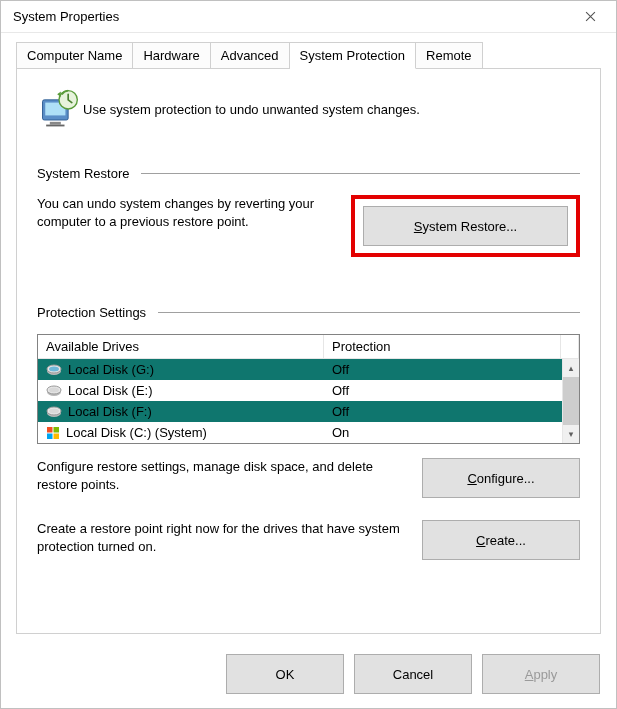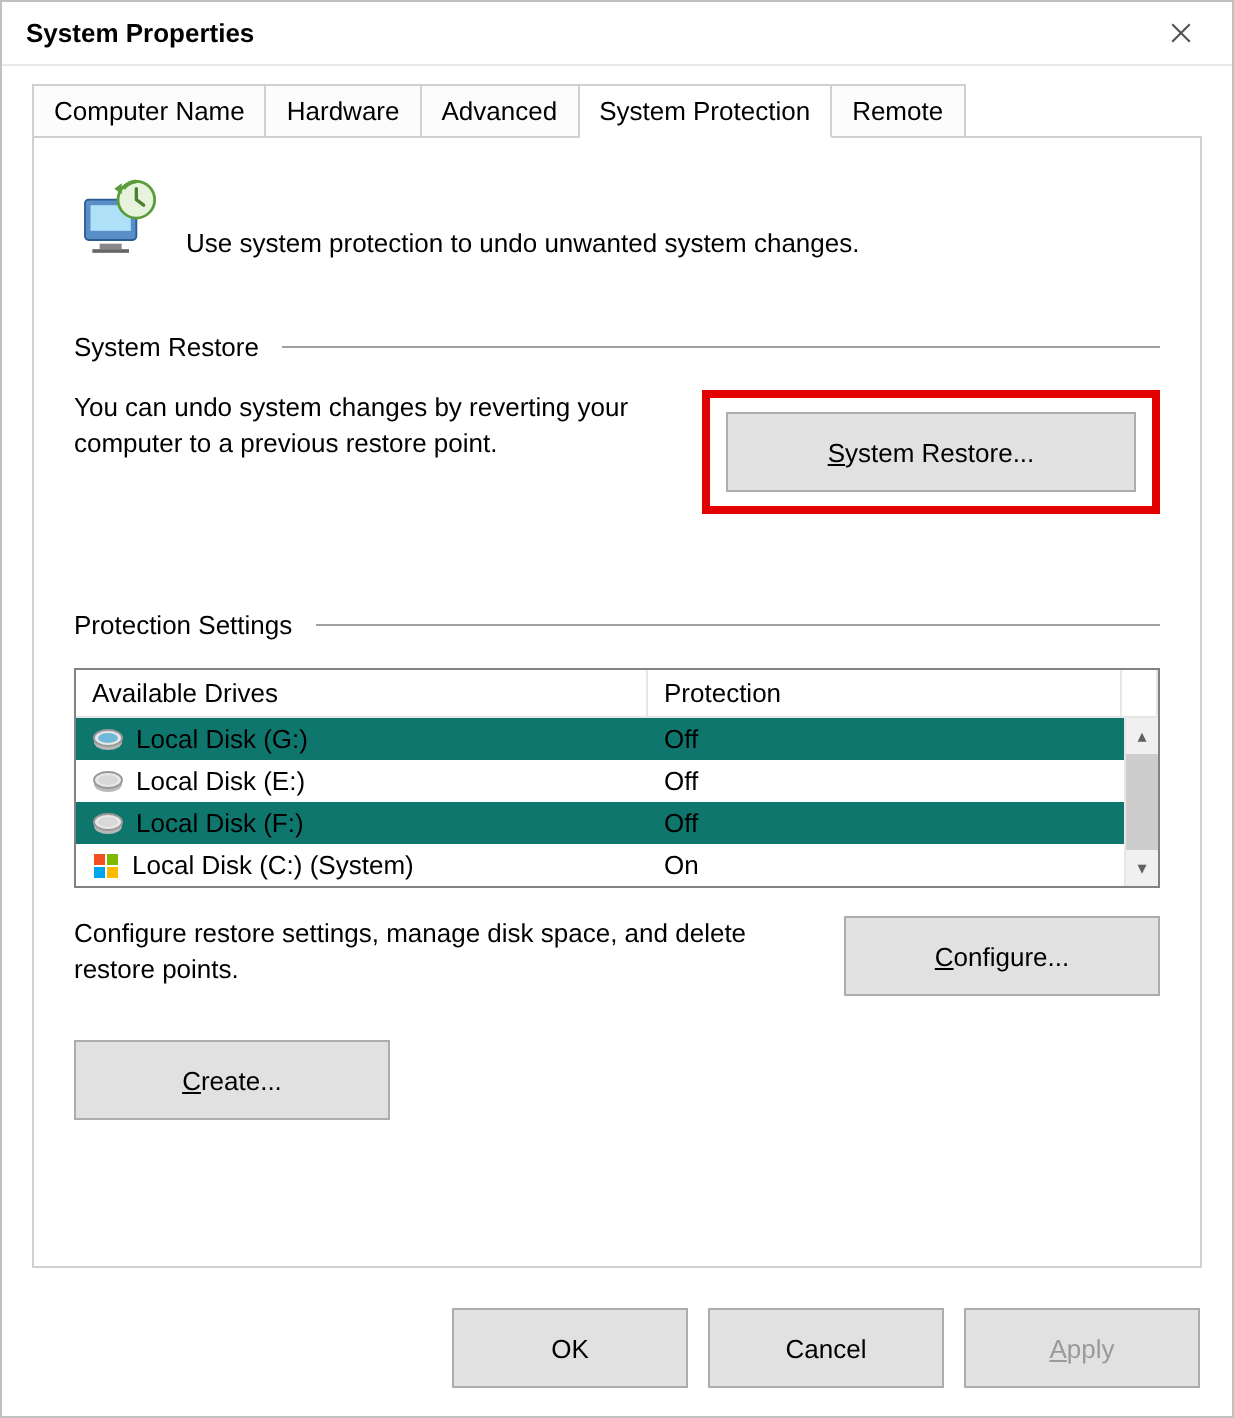--- a/index.html
+++ b/index.html
@@ -19,21 +19,20 @@
       display: flex;
       flex-direction: column;
     }
     .titlebar {
       height: 32px;
       display: flex;
       align-items: center;
       justify-content: space-between;
       padding: 0 4px 0 12px;
       border-bottom: 1px solid #e8e8e8;
-      font-weight: bold;
     }
     .title { font-size: 13px; color: #000; }
     .close-btn {
       width: 44px; height: 28px;
       display: flex; align-items: center; justify-content: center;
       color: #888; font-size: 13px;
     }
     .close-btn svg { width: 11px; height: 11px; }
 
     .tabstrip {
@@ -65,22 +64,22 @@
       margin: 0 15px 10px 15px;
       border: 1px solid #d0d0d0;
       flex: 1;
       padding: 18px 20px 18px 20px;
       display: flex;
       flex-direction: column;
     }
 
     .intro {
       display: flex;
-      align-items: flex-end;
-      gap: 12px;
+      align-items: center;
+      gap: 2px;
       margin-bottom: 35px;
     }
     .intro-icon { width: 44px; height: 44px; flex-shrink: 0; }
     .intro-text { font-size: 13px; line-height: 1.4; padding-top: 2px; }
 
     .section-head {
       display: flex;
       align-items: center;
       gap: 12px;
       font-size: 13px;
@@ -300,20 +299,21 @@
         </div>
       </div>
     </div>
 
     <div class="cfg-row">
       <div class="cfg-text">Configure restore settings, manage disk space, and delete restore points.</div>
       <button class="win-btn"><span class="u">C</span><span>onfigure...</span></button>
     </div>
 
     <div class="cfg-row">
+      <div class="cfg-text">Create a restore point right now for the drives that have system protection turned on.</div>
       <button class="win-btn"><span class="u">C</span><span>reate...</span></button>
     </div>
 
   </div>
 
   <div class="dlg-buttons">
     <button class="win-btn">OK</button>
     <button class="win-btn">Cancel</button>
     <button class="win-btn disabled"><span class="u">A</span><span>pply</span></button>
   </div>

